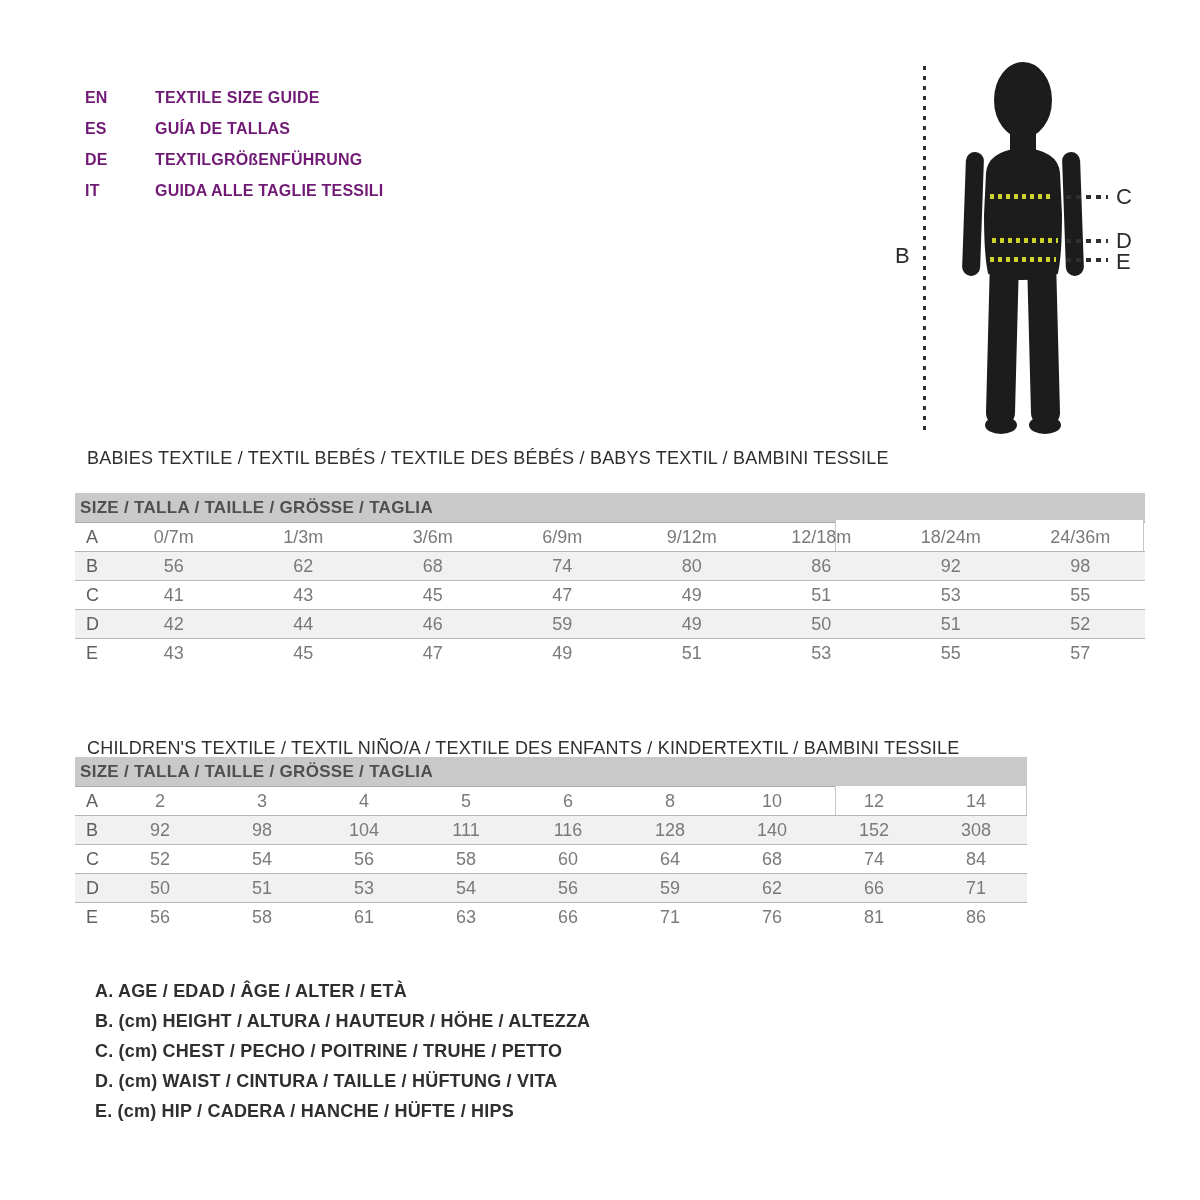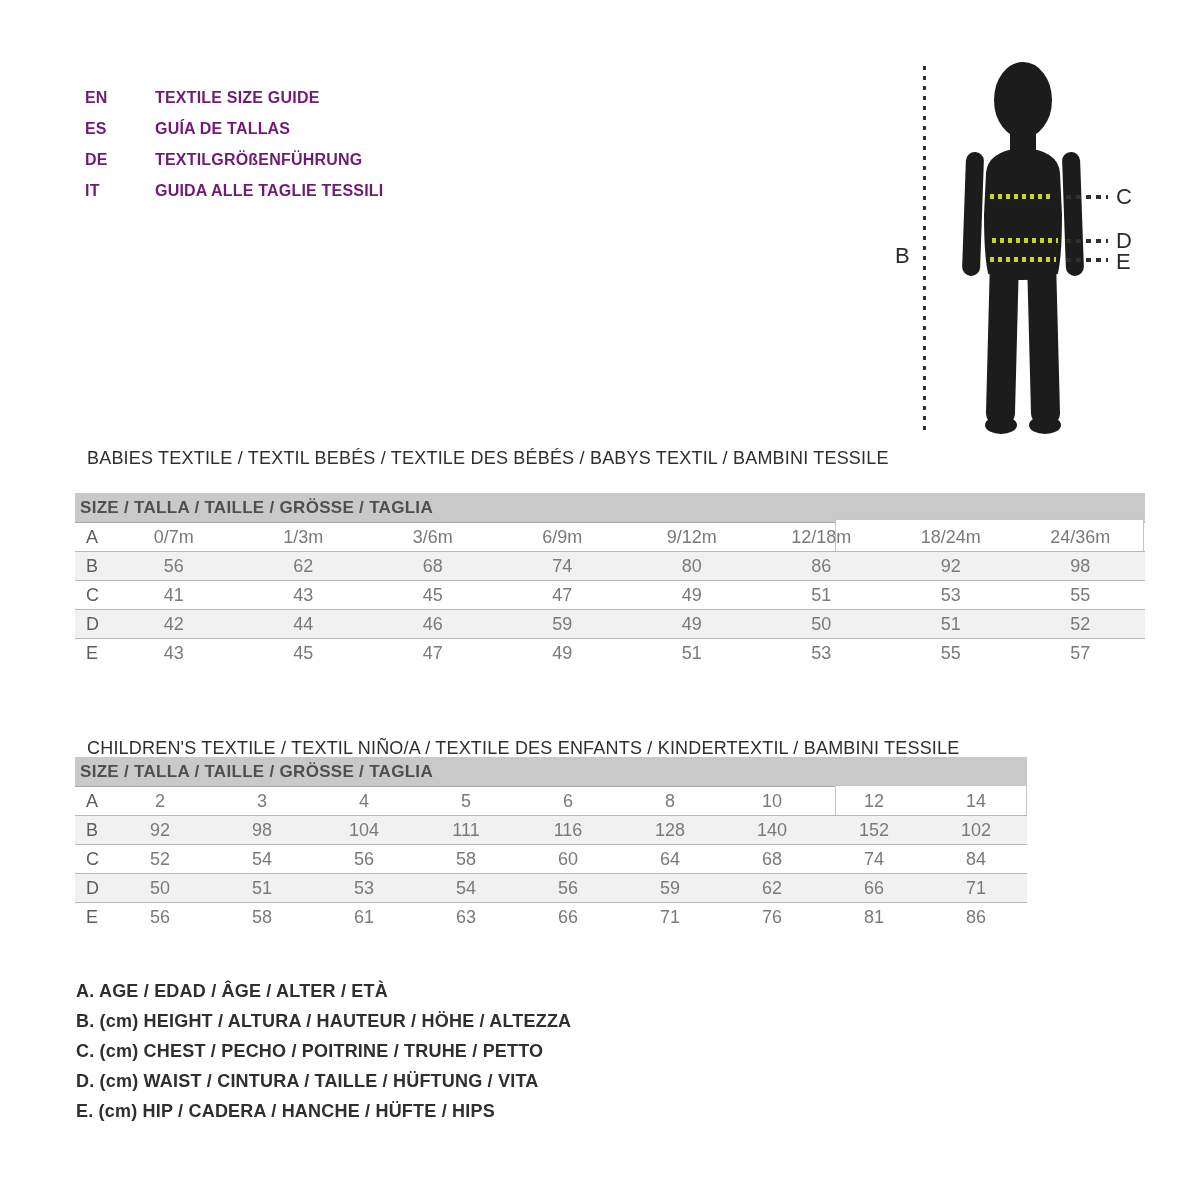--- a/index.html
+++ b/index.html
@@ -30,21 +30,21 @@
   .trow{display:grid;height:29px;align-items:center;border-bottom:1px solid #b7b7b7;
     font-size:18px;color:#7a7a7a;position:relative;z-index:3;box-sizing:border-box;}
   .trow:last-child{border-bottom:none;}
   .trow.stripe{background:#f1f1f1;}
   .babies .trow{grid-template-columns:34px repeat(8,1fr);}
   .children .trow{grid-template-columns:34px repeat(9,1fr);}
   .cell{text-align:center;}
   .cell.letter{text-align:left;padding-left:11px;color:#5f5f5f;}
   .highlight-box{position:absolute;background:#ffffff;border:1px solid #c6c6c6;z-index:2;box-sizing:border-box;}
   
-  .legend{position:absolute;left:76px;top:976px;}
+  .legend{position:absolute;left:95px;top:976px;}
   .legend-line{line-height:30px;font-size:18px;font-weight:700;color:#2f2f2f;letter-spacing:.2px;}
 </style>
 </head>
 <body>
 
 <div class="lang-block" id="lang-block">
     <div class="lang-row">
       <div>EN</div>
       <div>TEXTILE SIZE GUIDE</div>
     </div>
@@ -174,21 +174,21 @@
       <div class="trow stripe">
         <div class="cell letter">B</div>
         <div class="cell">92</div>
         <div class="cell">98</div>
         <div class="cell">104</div>
         <div class="cell">111</div>
         <div class="cell">116</div>
         <div class="cell">128</div>
         <div class="cell">140</div>
         <div class="cell">152</div>
-        <div class="cell">102</div>
+        <div class="cell">308</div>
       </div>
       <div class="trow">
         <div class="cell letter">C</div>
         <div class="cell">52</div>
         <div class="cell">54</div>
         <div class="cell">56</div>
         <div class="cell">58</div>
         <div class="cell">60</div>
         <div class="cell">64</div>
         <div class="cell">68</div>

